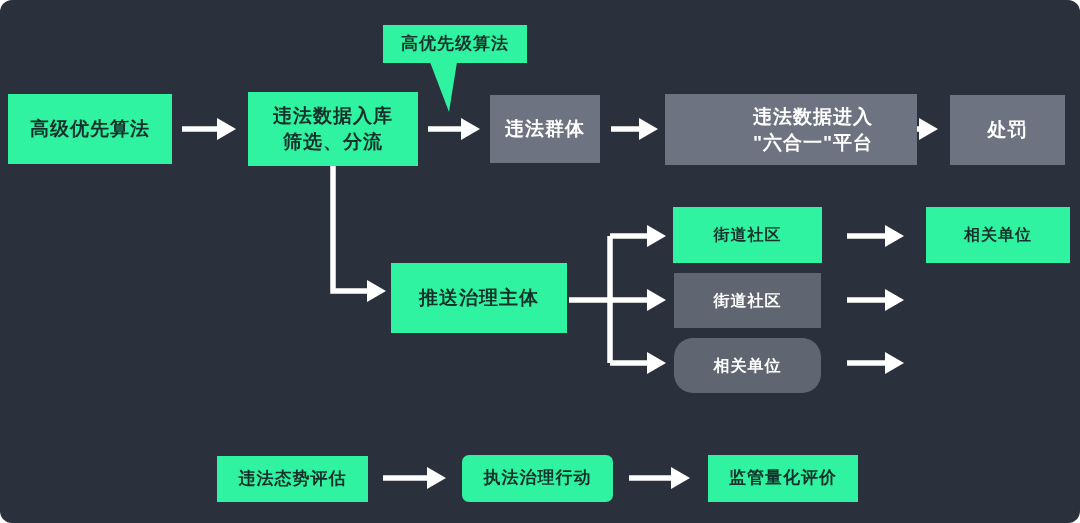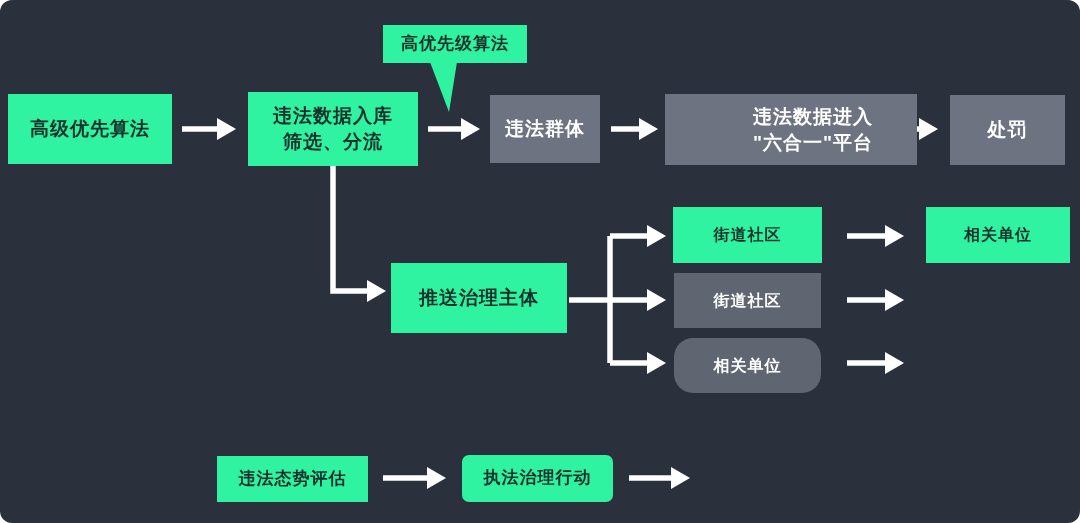--- a/index.html
+++ b/index.html
@@ -157,14 +157,17 @@
 
 
   <div class="box green fs17" style="left:217px; top:456px; width:151px; height:46px;">
     <span>违法态势评估</span>
   </div>
 
   <div class="box green fs17" style="left:462px; top:455px; width:151px; height:47px;border-radius:7px;">
     <span>执法治理行动</span>
   </div>
 
+  <div class="box green fs17" style="left:708px; top:455px; width:150px; height:47px;">
+    <span>监管量化评价</span>
+  </div>
 
 </div>
 
 </body></html>

